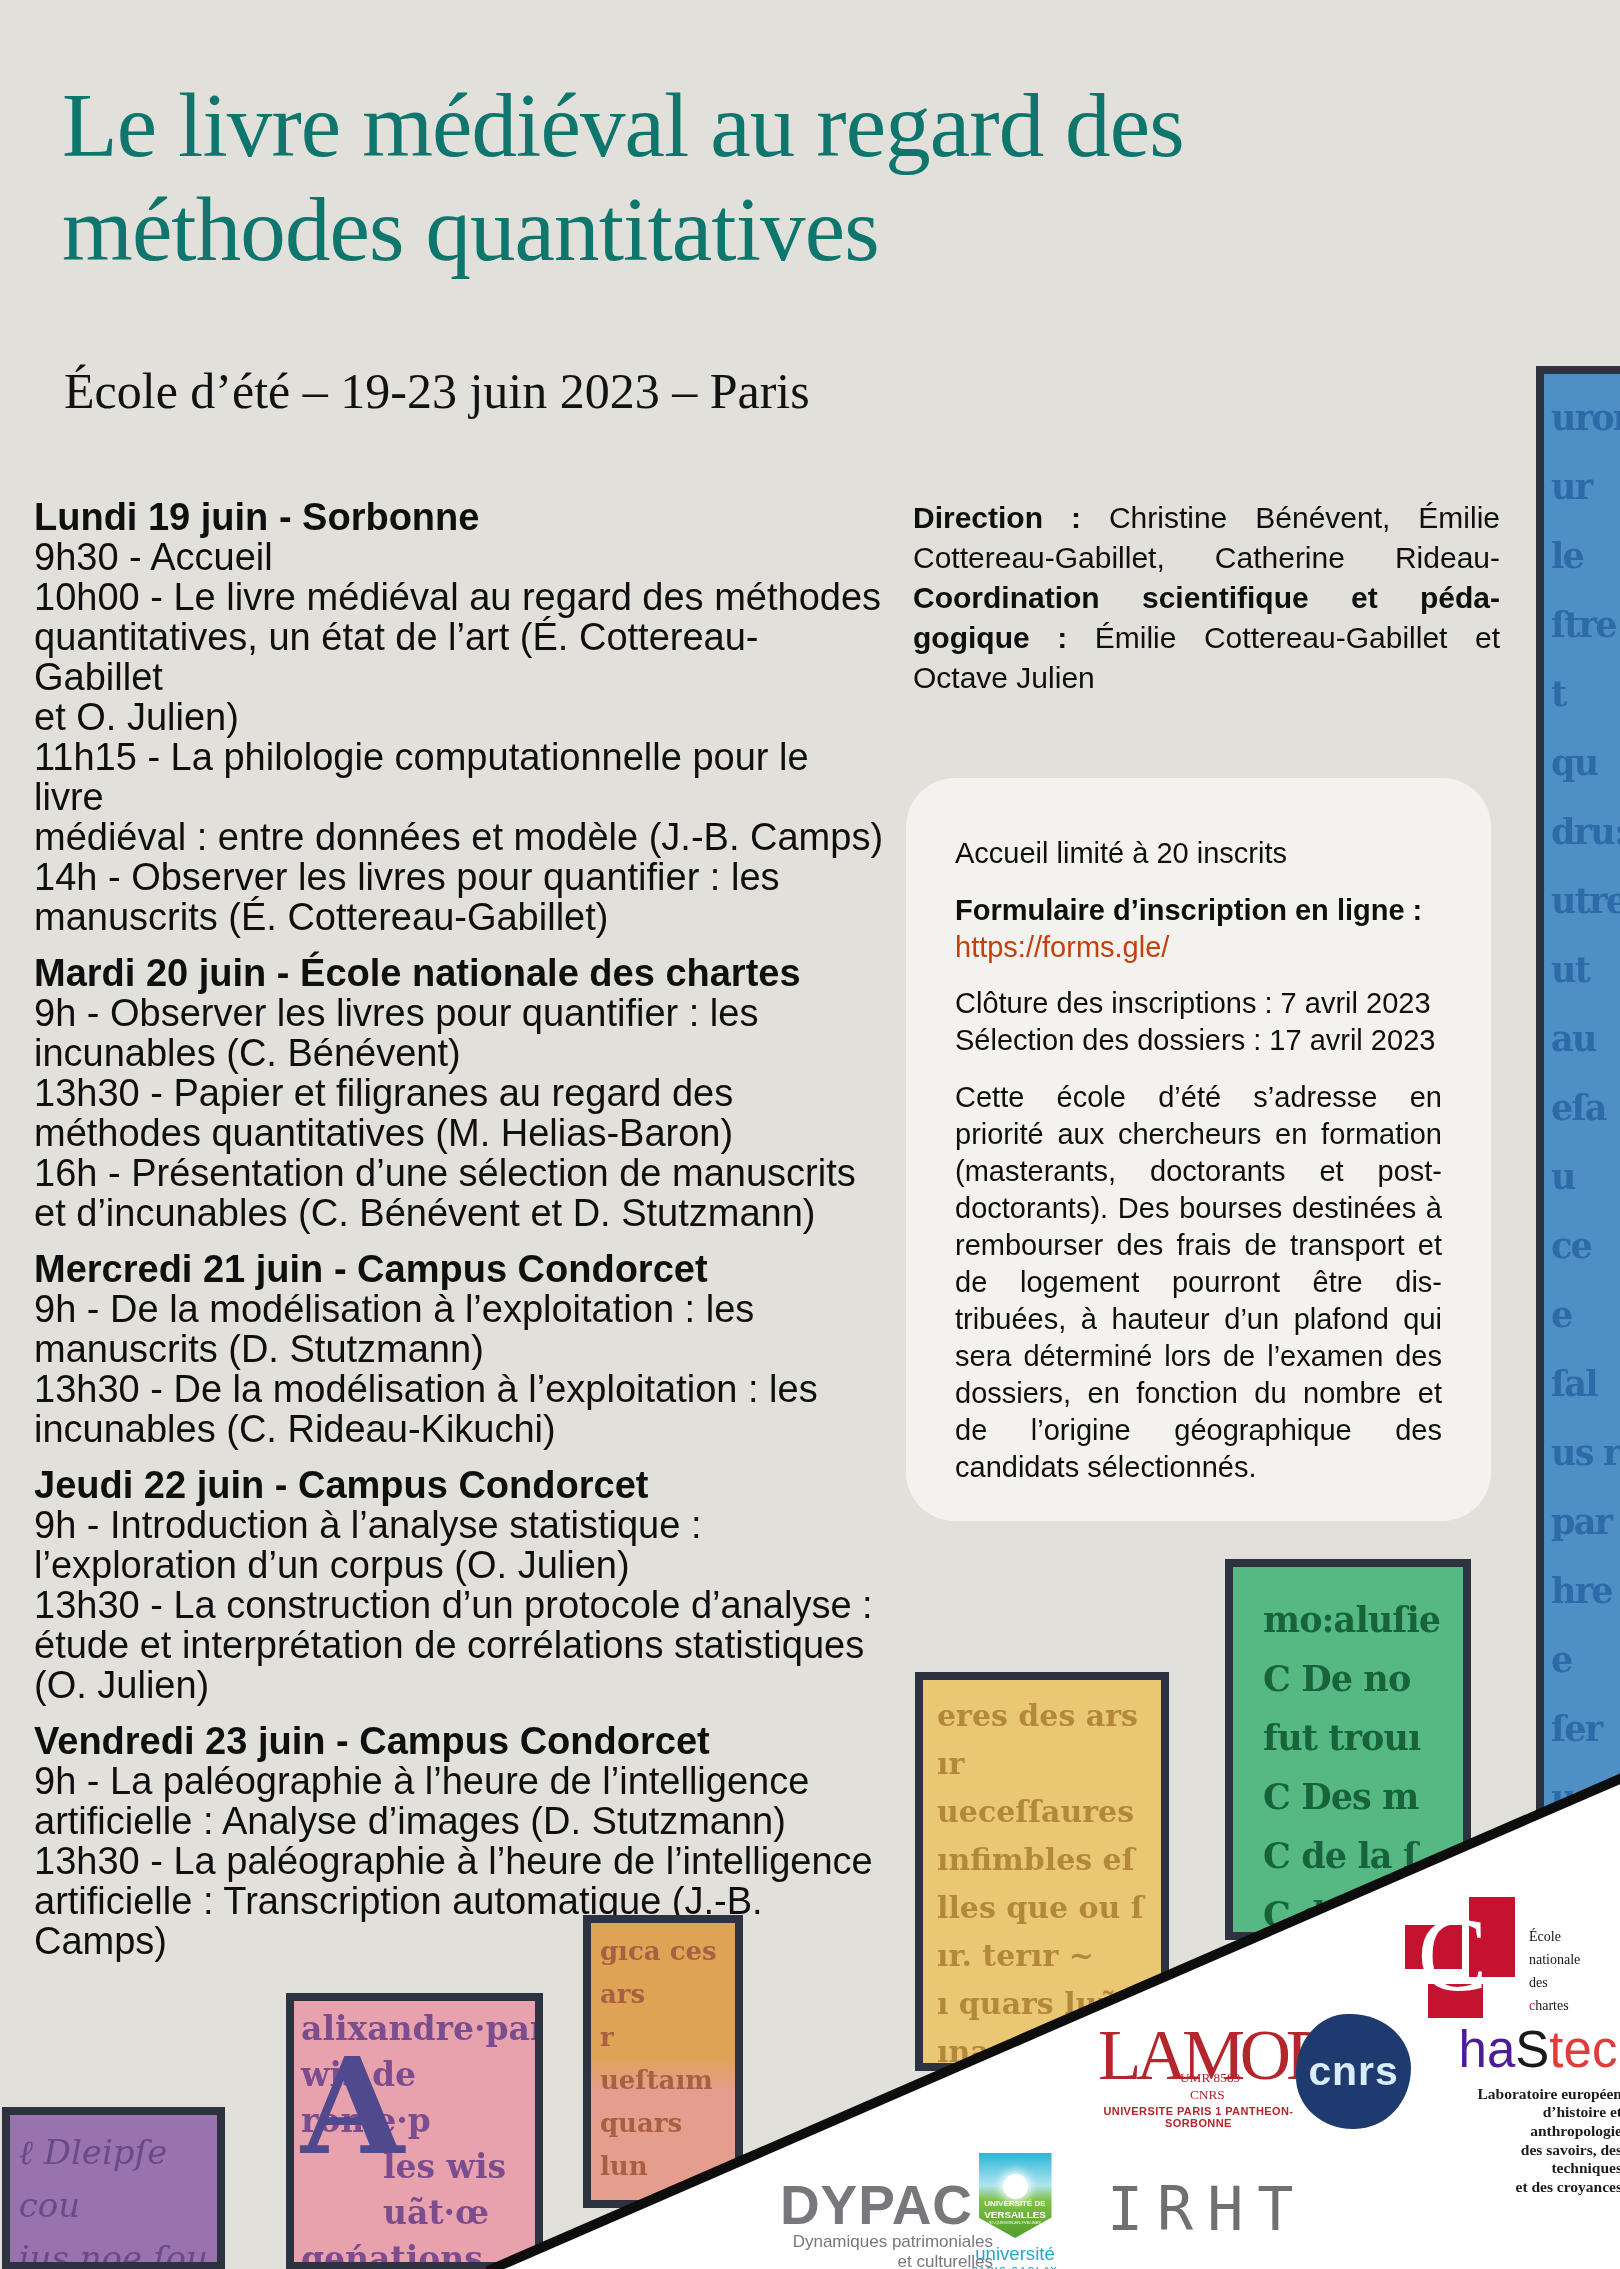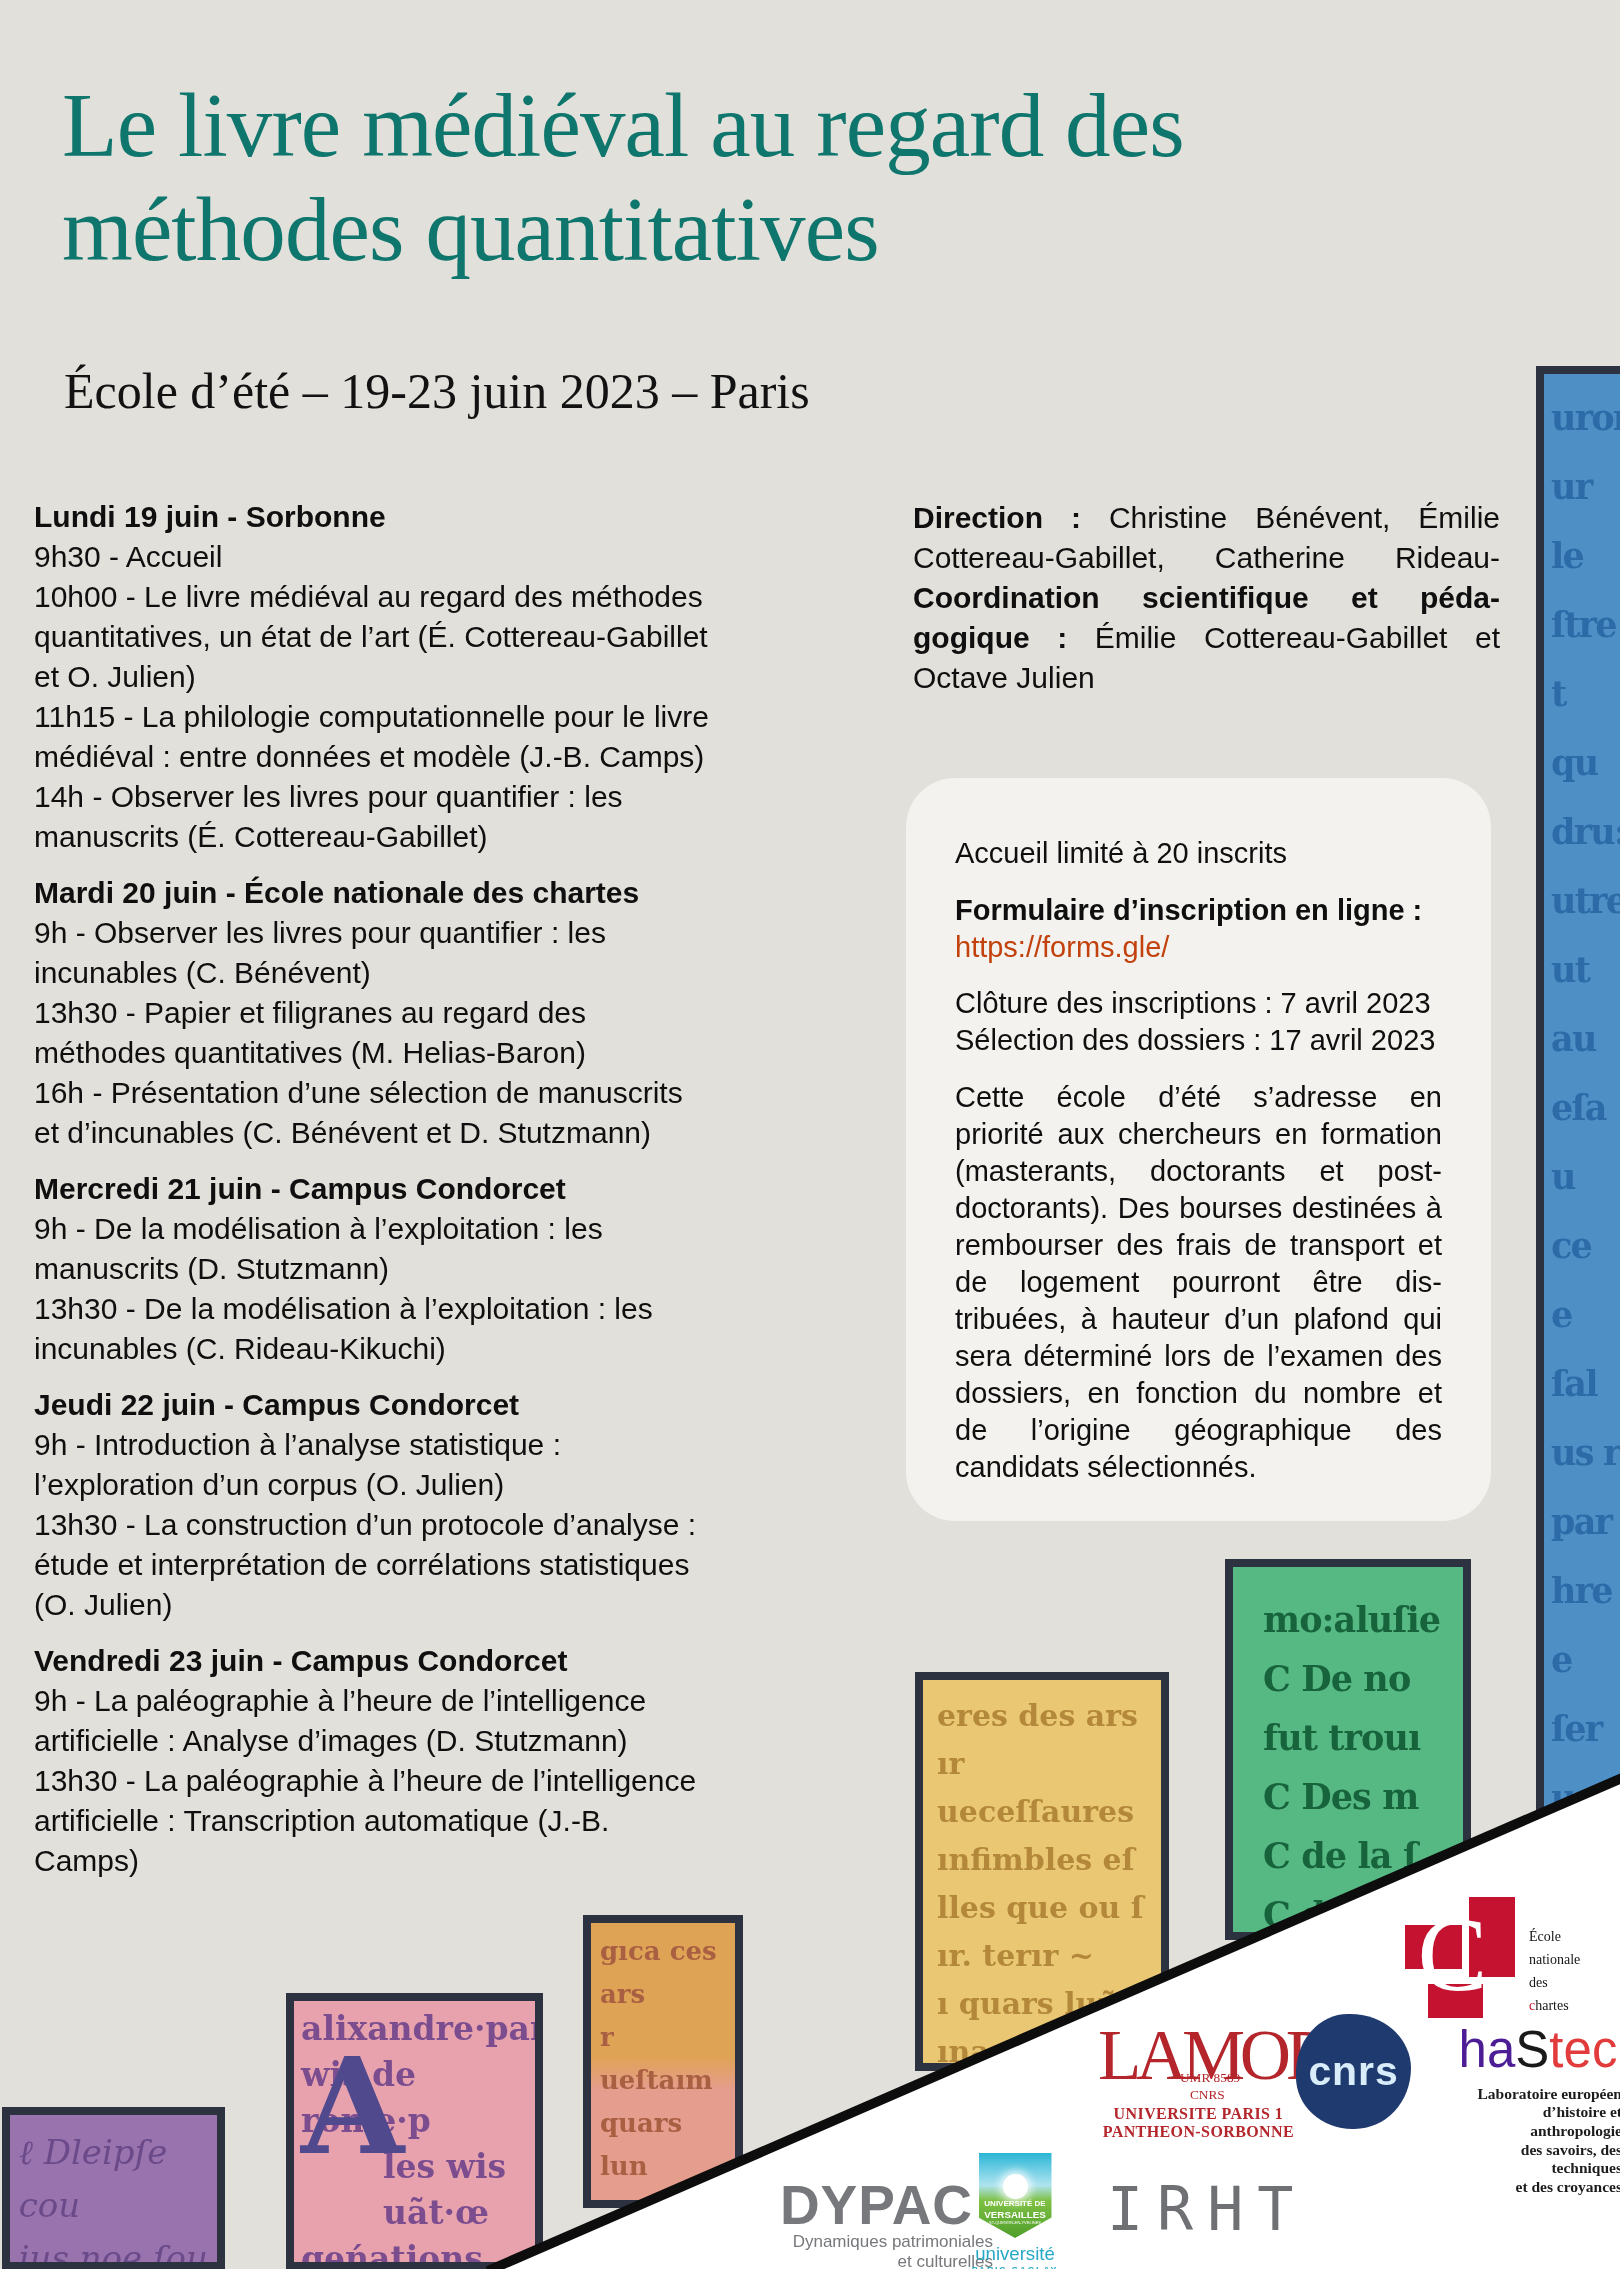--- a/index.html
+++ b/index.html
@@ -4,21 +4,21 @@
 <style>
   html,body{margin:0;padding:0;background:#888;}
   #poster{position:relative;width:1621px;height:2270px;background:#e2e0da;overflow:hidden;
           font-family:"Liberation Sans",sans-serif;color:#0f0f0f;}
   
   #title{position:absolute;left:62px;top:74px;font-family:"Liberation Serif",serif;
          font-size:91px;line-height:104px;color:#9b1f1c;font-weight:500;letter-spacing:-0.9px;}
   #subtitle{position:absolute;left:64px;top:362px;font-family:"Liberation Serif",serif;
             font-size:50px;color:#121212;}
   
-  #program{position:absolute;left:34px;top:497px;width:851px;font-size:30px;line-height:40px;}
+  #program{position:absolute;left:34px;top:497px;width:851px;font-size:38px;line-height:40px;}
   .day{margin-bottom:16px;}
   .day-heading{font-weight:bold;}
   
   #direction{position:absolute;left:913px;top:498px;width:587px;font-size:30px;line-height:40px;}
   .dir-line.j{text-align:justify;text-align-last:justify;}
   .dir-line b{font-weight:bold;}
   
   #insc-box{position:absolute;left:906px;top:778px;width:585px;height:743px;background:#f3f2ee;
             border-radius:49px;box-sizing:border-box;padding:57px 49px 0 49px;font-size:29px;line-height:37px;}
   .box-gap{height:19.5px;}
@@ -55,21 +55,21 @@
   #enc-icon .r3{position:absolute;left:23px;top:87px;width:55px;height:34px;background:#c41230;}
   #enc-icon .c{position:absolute;left:12.4px;top:0px;font-family:"Liberation Serif",serif;
                font-size:105px;line-height:115px;color:#ffffff;}
   #enc-text{position:absolute;left:124px;top:28px;font-family:Liberation Serif, serif;
             font-size:14px;line-height:23px;color:#161616;}
   #logo-lamop{left:1098px;top:2020px;width:195px;height:113px;}
   #lamop-word{font-family:"Liberation Serif",serif;font-size:71px;line-height:71px;letter-spacing:-5.3px;}
   #lamop-sub1{position:absolute;left:82px;top:50px;font-family:"Liberation Serif",serif;font-size:13.3px;}
   #lamop-sub2{position:absolute;left:92px;top:67px;font-family:"Liberation Serif",serif;font-size:13.3px;}
   #lamop-sub3{position:absolute;left:-10.6px;top:85px;width:222px;text-align:center;
-              font-family:Liberation Serif, serif;font-size:16px;letter-spacing:0.4px;font-weight:bold;}
+              font-family:Liberation Sans, sans-serif;font-size:11px;letter-spacing:0.4px;font-weight:bold;}
   #logo-cnrs{left:1296px;top:2014px;width:115px;height:115px;border-radius:46% 54% 50% 50%/52% 48% 54% 46%;
              display:flex;align-items:center;justify-content:center;}
   #cnrs-word{font-size:41px;font-weight:bold;color:#d9ecfa;letter-spacing:0.9px;}
   #logo-hastec{left:1454px;top:2023px;width:168px;}
   #hastec-word{font-size:51px;line-height:53px;text-align:center;font-weight:500;}
   #hastec-sub{margin-top:8.9px;text-align:right;font-family:"Liberation Serif",serif;
               font-size:15.5px;line-height:18.6px;font-weight:bold;color:#1c1c1c;}
   #logo-dypac{left:780px;top:2179px;width:213px;}
   #dypac-word{font-size:55px;line-height:53px;font-weight:bold;letter-spacing:0.9px;}
   #dypac-sub{text-align:right;font-size:17px;line-height:19.5px;}

